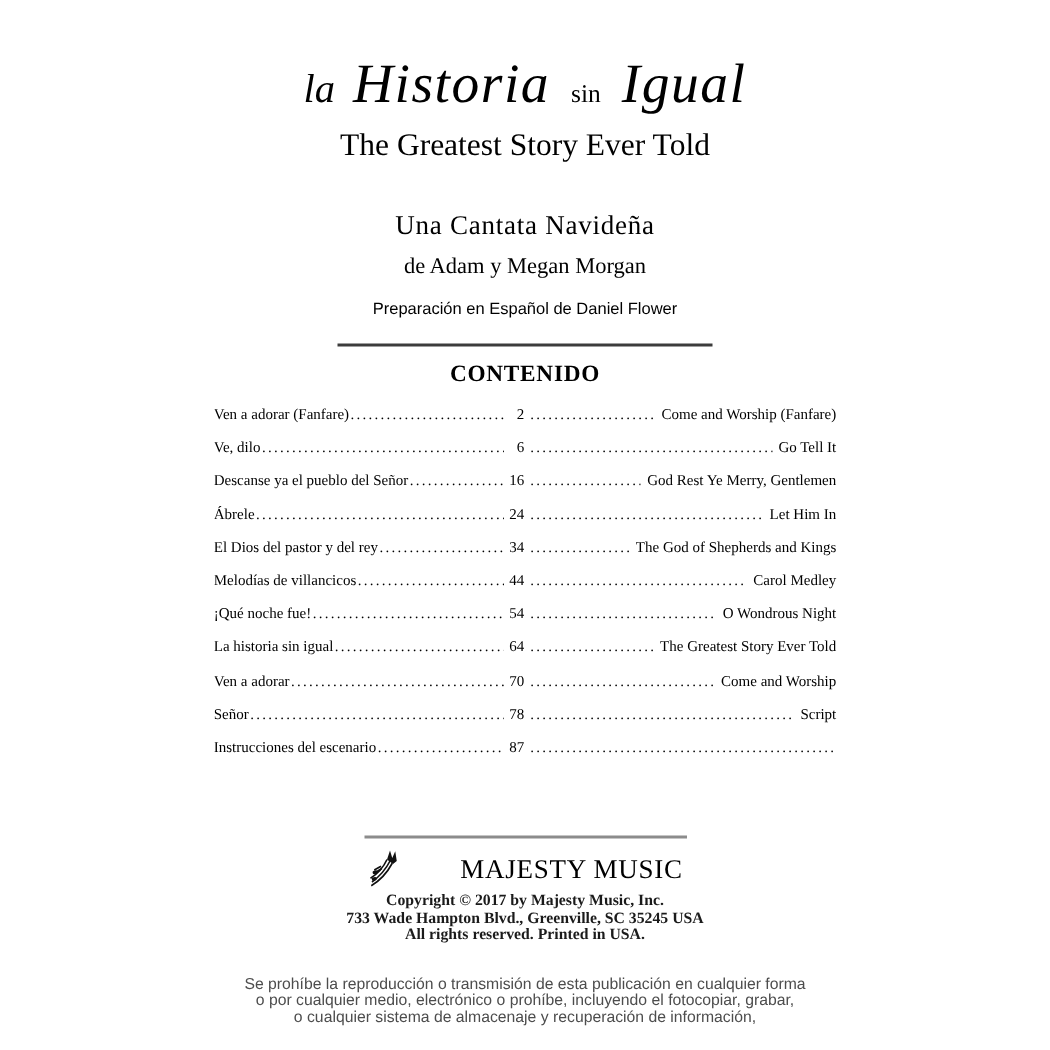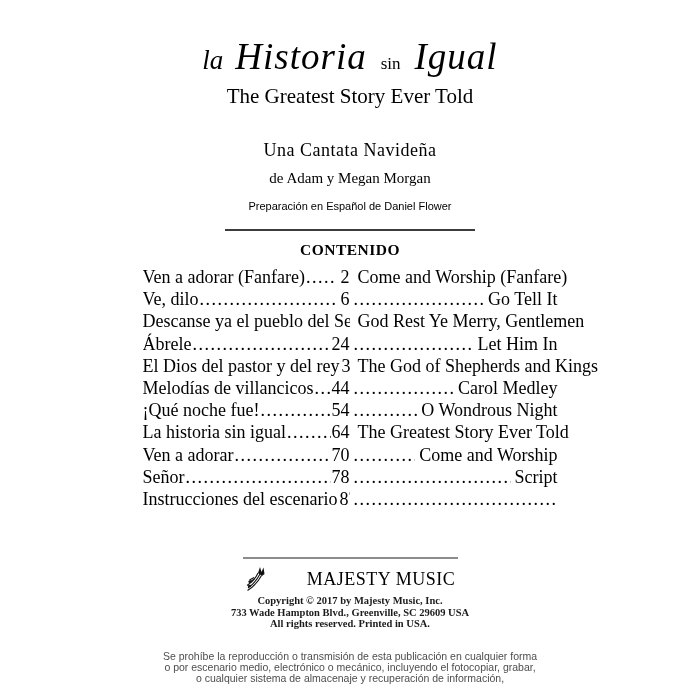--- a/index.html
+++ b/index.html
@@ -64,21 +64,21 @@
   .contents-heading {
     font-size: 15.5px;
     font-weight: bold;
     margin-top: 10px;
     letter-spacing: 0.5px;
   }
   .contents {
     width: 415px;
     margin: 7px auto 0 auto;
     text-align: left;
-    font-size: 18px;
+    font-size: 10px;
   }
   .toc-row {
     display: flex;
     align-items: baseline;
     height: 22.2px;
     line-height: 22.2px;
     white-space: nowrap;
   }
   .toc-left {
     flex: 0 0 207px;
@@ -285,24 +285,24 @@
           <ellipse cx="4.5" cy="20" rx="1.7" ry="1.2" transform="rotate(-20 4.5 20)"></ellipse>
           <path d="M13 7 L15 1 L16.5 6 L18.5 1.5 L19.5 8 L17 10 Z"></path>
         </g>
       </svg>
     </span>
     <span class="logo-text">MAJESTY MUSIC</span>
   </div>
 
   <div class="copyright">
     <div>Copyright © 2017 by Majesty Music, Inc.</div>
-    <div>733 Wade Hampton Blvd., Greenville, SC 29609  USA</div>
+    <div>733 Wade Hampton Blvd., Greenville, SC 35245  USA</div>
     <div>All rights reserved. Printed in USA.</div>
   </div>
 
   <div class="disclaimer">
     <div>Se prohíbe la reproducción o transmisión de esta publicación en cualquier forma</div>
-    <div>o por escenario medio, electrónico o mecánico, incluyendo el fotocopiar, grabar,</div>
+    <div>o por cualquier medio, electrónico o prohíbe, incluyendo el fotocopiar, grabar,</div>
     <div>o cualquier sistema de almacenaje y recuperación de información,</div>
 
   </div>
 
 </div>
 
 </body></html>

